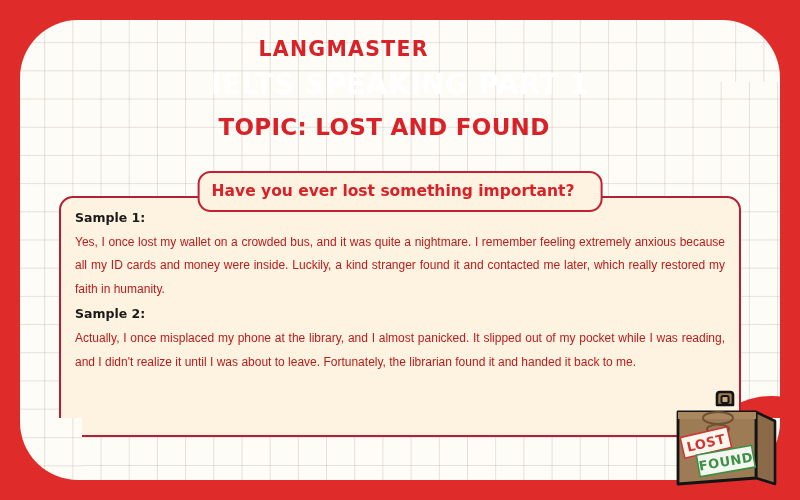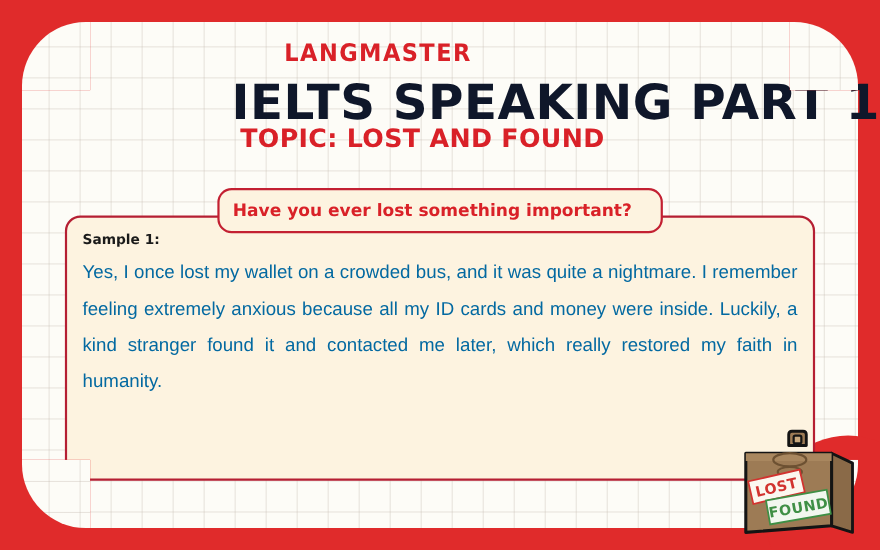--- a/index.html
+++ b/index.html
@@ -95,26 +95,26 @@
     letter-spacing: 1.4px;
     color: #d92128;
     transform: scaleX(0.93);
   }
 
   #title-main {
     position: absolute;
     top: 68px;
     left: 0;
     width: 800px;
-    text-align: right;
-    font-family: "DejaVu Sans", sans-serif;
-    font-weight: bold;
-    font-size: 44px;
+    text-align: center;
+    font-family: "DejaVu Sans", sans-serif;
+    font-weight: bold;
+    font-size: 28px;
     letter-spacing: 0.4px;
-    color: #0f172a;
+    color: #ffffff;
     z-index: 5;
   }
   #title-topic {
     position: absolute;
     top: 114px;
     left: 0;
     width: 768px;
     text-align: center;
     font-family: "DejaVu Sans", sans-serif;
     font-weight: bold;
@@ -160,23 +160,23 @@
   .sample-label {
     font-family: "DejaVu Sans", sans-serif;
     font-weight: bold;
     font-size: 12.5px;
     color: #1a1a1a;
     margin: 0 0 6px 0;
     padding-left: 2px;
   }
   .sample-body {
     font-family: "Liberation Sans", sans-serif;
-    font-size: 17px;
+    font-size: 12px;
     line-height: 1.95;
-    color: #0369a1;
+    color: #b91c1c;
     text-align: justify;
     margin: 0 0 4px 0;
     padding: 0 2px;
   }
   #sample-2-label { margin-top: 5px; }
 
   
   #suitcase {
     position: absolute;
     right: 14px;
@@ -205,20 +205,22 @@
   </div>
 
   <div id="title-main">IELTS SPEAKING PART 1</div>
   <div id="title-topic">TOPIC: LOST AND FOUND</div>
 
   <div id="question-pill">Have you ever lost something important?</div>
 
   <div id="content-card">
     <p class="sample-label">Sample 1:</p>
     <p class="sample-body">Yes, I once lost my wallet on a crowded bus, and it was quite a nightmare. I remember feeling extremely anxious because all my ID cards and money were inside. Luckily, a kind stranger found it and contacted me later, which really restored my faith in humanity.</p>
+    <p class="sample-label" id="sample-2-label">Sample 2:</p>
+    <p class="sample-body">Actually, I once misplaced my phone at the library, and I almost panicked. It slipped out of my pocket while I was reading, and I didn't realize it until I was about to leave. Fortunately, the librarian found it and handed it back to me.</p>
   </div>
 
   <svg id="suitcase" viewBox="0 0 118 104">
 
     <path d="M49 17 L49 7 Q49 4 52 4 L62 4 Q65 4 65 7 L65 17 Z" fill="#9d7b55" stroke="#141414" stroke-width="2.6" stroke-linejoin="round"></path>
     <rect x="53.5" y="8" width="7" height="7" rx="1.5" fill="#c9a97e" stroke="#141414" stroke-width="2"></rect>
 
     <path d="M88 24 L107 33 L107 96 L88 90 Z" fill="#8a6a48" stroke="#141414" stroke-width="2.6" stroke-linejoin="round"></path>
 
     <path d="M10 24 L88 24 L88 90 L10 96 Z" fill="#9d7b55" stroke="#141414" stroke-width="2.8" stroke-linejoin="round"></path>

